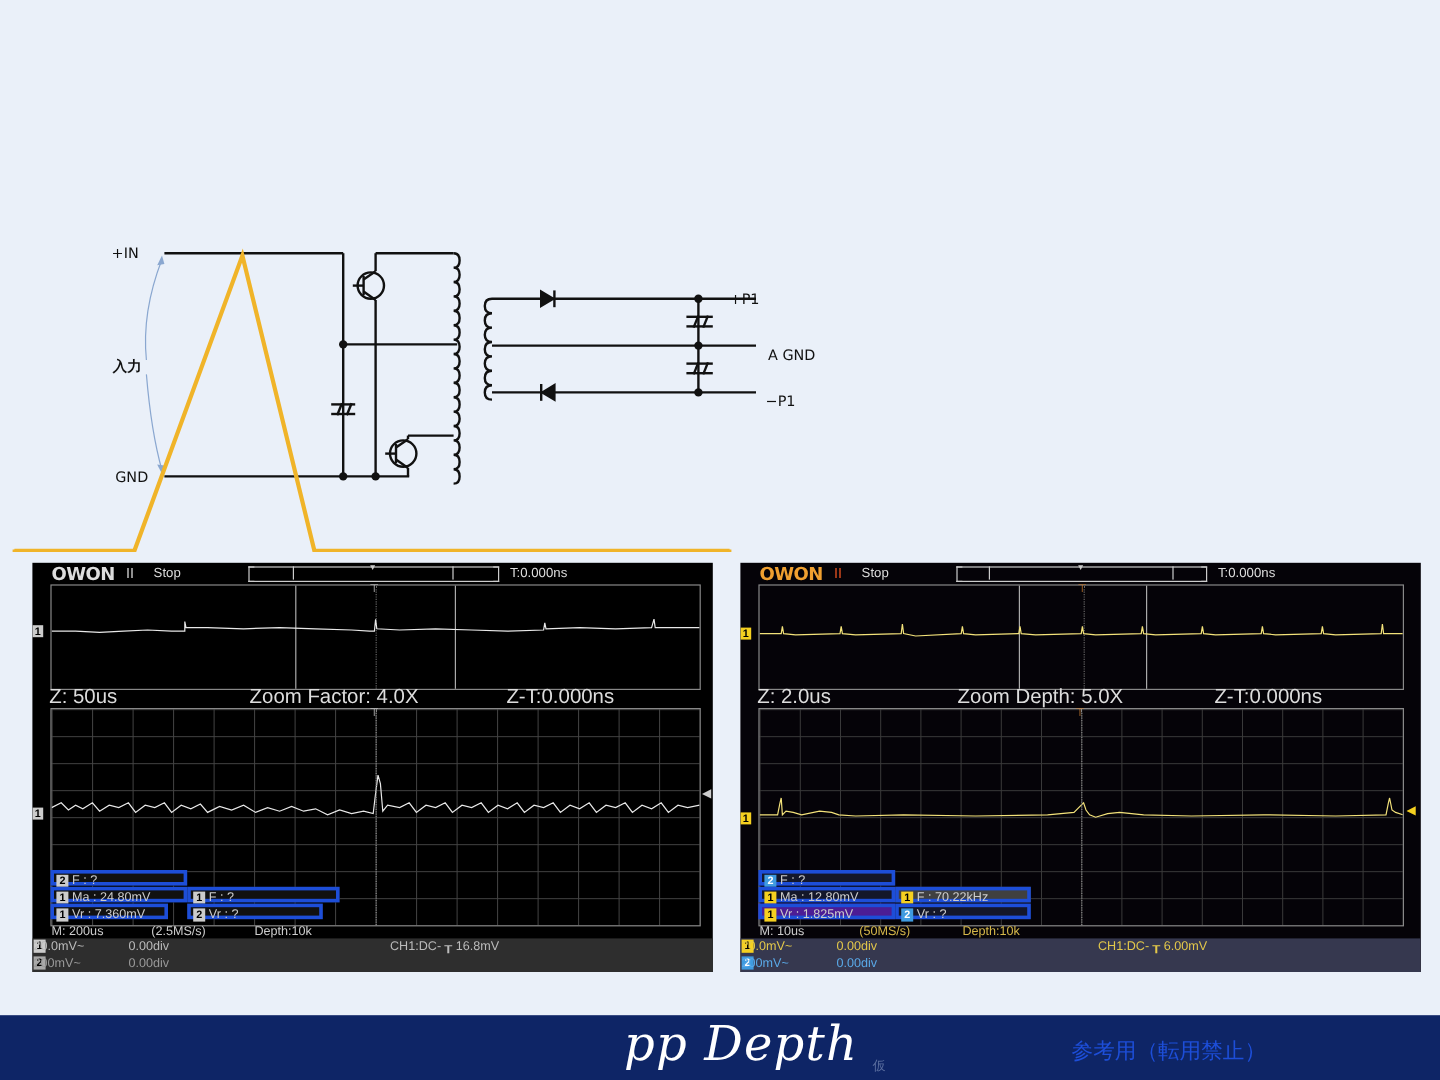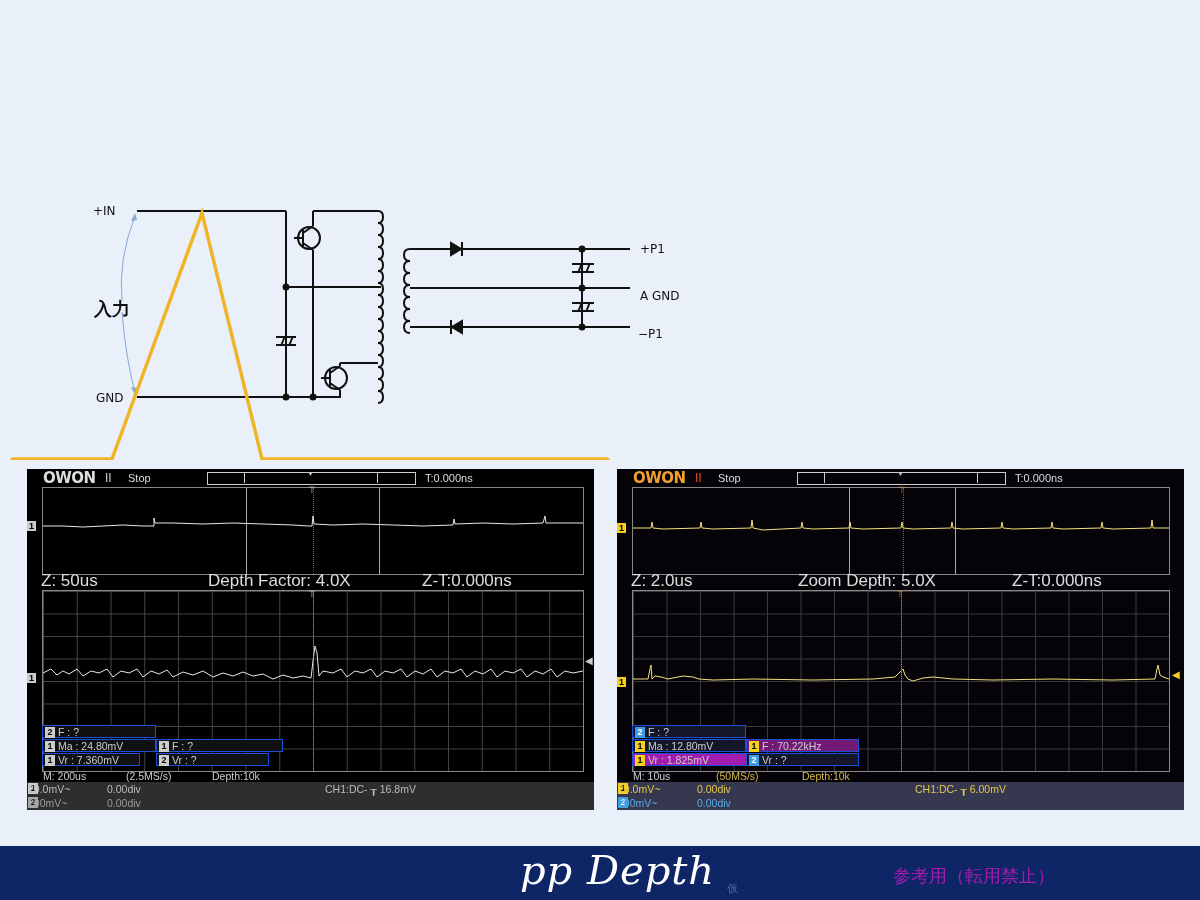--- a/index.html
+++ b/index.html
@@ -11,28 +11,28 @@
   .logo{position:absolute;left:16px;top:0px;font-family:"DejaVu Sans",sans-serif;font-weight:bold;font-size:15px;letter-spacing:-0.5px;line-height:18px;}
   .pause{position:absolute;left:78px;top:1px;font-size:12px;line-height:16px;}
   .stoptxt{position:absolute;left:101px;top:1px;font-size:11px;color:#ddd;line-height:16px;}
   .tbar-bracket{position:absolute;left:180px;top:3px;width:208px;height:11px;border:1px solid #ccc;border-right:none;border-left:none;}
   .tbar-bracket:before{content:"";position:absolute;left:0;top:-1px;width:4px;height:11px;border-left:1px solid #ccc;border-top:1px solid #ccc;border-bottom:1px solid #ccc;}
   .tbar-bracket:after{content:"";position:absolute;right:-1px;top:-1px;width:4px;height:11px;border-right:1px solid #ccc;border-top:1px solid #ccc;border-bottom:1px solid #ccc;}
   .ttime{position:absolute;left:398px;top:1px;font-size:11px;color:#ddd;line-height:16px;}
   .grid{position:absolute;border:1px solid #888;}
   .zoominfo{position:absolute;left:0;right:0;height:16px;font-size:17px;color:#ddd;line-height:16px;}
   .zoominfo span{position:absolute;top:0;}
-  .meas{position:absolute;height:13px;font-size:10.5px;color:#ccc;line-height:13px;border:1px solid #1d4ed8;background:#111;padding-left:2px;box-sizing:border-box;}
+  .meas{position:absolute;height:13px;font-size:10.5px;color:#ccc;line-height:13px;border:3px solid #1d4ed8;background:#111;padding-left:2px;box-sizing:border-box;}
   .chbadge{display:inline-block;width:10px;height:11px;line-height:11px;text-align:center;font-size:9px;font-weight:bold;margin-right:3px;color:#000;vertical-align:top;margin-top:1px;}
   .bottombar{position:absolute;left:0;right:0;font-size:10.5px;line-height:14px;}
   .bottombar span{position:absolute;}
   .footer{position:absolute;left:0;top:846px;width:1200px;height:54px;background:#0e2566;}
   .brand{position:absolute;left:520px;top:847px;font-family:"DejaVu Serif",serif;font-style:italic;font-size:40px;color:#fff;letter-spacing:1px;}
   .brand-sub{position:absolute;left:727px;top:881px;font-size:11px;color:#5a6d9e;}
-  .notice{position:absolute;left:893px;top:864px;font-size:18px;color:#a21caf;font-family:"DejaVu Sans",sans-serif;}
+  .notice{position:absolute;left:893px;top:864px;font-size:18px;color:#1d4ed8;font-family:"DejaVu Sans",sans-serif;}
   .trig{position:absolute;font-size:9px;}
 </style>
 </head>
 <body>
 
 <div>
   <svg class="abs" style="left:0;top:0" width="1200" height="460">
     <g stroke="#111" stroke-width="2" fill="none">
 
       <line x1="137" y1="211" x2="286" y2="211"></line>
@@ -102,23 +102,23 @@
     <path d="M135 216 Q118 260 122 300 M122 312 Q126 360 135 392" stroke="#8aa7d0" stroke-width="1" fill="none"></path>
     <polygon points="135,213 131,221 137,220" fill="#8aa7d0"></polygon>
     <polygon points="135,395 131,387 137,388" fill="#8aa7d0"></polygon>
 
     <polyline points="12,459 112,459 202,213 262,459 608,459" stroke="#f0b429" stroke-width="3.5" fill="none" stroke-linejoin="miter"></polyline>
     <line x1="12" y1="458" x2="12" y2="821" stroke="#f0b429" stroke-width="3"></line>
     <line x1="608" y1="458" x2="608" y2="821" stroke="#f0b429" stroke-width="3"></line>
     <line x1="11" y1="820" x2="609" y2="820" stroke="#f0b429" stroke-width="3"></line>
   </svg>
   <span class="schem-label" style="left:93px;top:204px">+IN</span>
-  <span class="schem-label" style="left:94px;top:297px;font-weight:bold;font-size:18px">入力</span>
+  <span class="schem-label" style="left:94px;top:297px;font-weight:bold;font-size:12px">入力</span>
   <span class="schem-label" style="left:96px;top:391px">GND</span>
-  <span class="schem-label" style="left:640px;top:242px">+P1</span>
+  <span class="schem-label" style="left:608px;top:242px">+P1</span>
   <span class="schem-label" style="left:640px;top:289px">A GND</span>
   <span class="schem-label" style="left:638px;top:327px">−P1</span>
 </div>
 
 <div class="scope" style="left:27px;top:469px;width:567px;height:341px">
   <div class="topbar">
     <span class="logo" style="color:#ddd">OWON</span>
     <span class="pause" style="color:#ccc">II</span>
     <span class="stoptxt">Stop</span>
     <div class="tbar-bracket">
@@ -134,21 +134,21 @@
     <div style="position:absolute;left:336px;top:0;width:1px;height:86px;background:#aaa"></div>
     <div style="position:absolute;left:270px;top:0;width:0;height:86px;border-left:1px dotted #666"></div>
     <svg width="540" height="86" style="position:absolute;left:0;top:0">
       <polyline fill="none" stroke="#e8e8e8" stroke-width="1" points="0,38 20,38 40,39 60,38 80,37 100,38 111,38 111,30 112,35 130,35 160,36 190,35 220,36 250,37 265,38 269,38 270,28 271,36 290,37 320,36 350,37 380,38 410,37 411,31 412,36 440,35 470,36 500,35 502,28 503,35 540,35"></polyline>
     </svg>
   </div>
   <span class="trig" style="left:281px;top:16px;color:#ccc">⊤</span>
   <span class="trig" style="left:0px;top:52px;background:#ccc;color:#000;padding:0 2px;font-weight:bold">1</span>
   <div class="zoominfo" style="top:104px">
     <span style="left:14px">Z: 50us</span>
-    <span style="left:181px">Depth Factor: 4.0X</span>
+    <span style="left:181px">Zoom Factor: 4.0X</span>
     <span style="left:395px">Z-T:0.000ns</span>
   </div>
 
   <div class="grid" style="left:15px;top:121px;width:540px;height:180px;background-image:linear-gradient(to right,#444 1px,transparent 1px),linear-gradient(to bottom,#444 1px,transparent 1px);background-size:33.75px 22.5px;">
     <svg width="540" height="180" style="position:absolute;left:0;top:0">
       <polyline fill="none" stroke="#e8e8e8" stroke-width="1" points="0,82 8,78 14,84 20,80 26,83 34,78 40,85 48,80 56,82 64,78 70,86 78,80 86,82 94,78 100,86 108,80 116,83 124,79 130,86 140,81 150,84 160,80 170,86 180,82 190,85 200,81 210,85 220,83 230,88 240,84 250,87 260,85 268,87 270,70 272,55 274,62 276,85 280,80 290,82 298,78 304,86 312,80 320,82 328,78 334,86 342,80 350,82 358,78 364,86 372,80 380,83 388,78 394,86 402,80 410,82 418,78 424,86 432,80 440,83 448,78 454,86 462,80 470,82 478,78 484,86 492,80 500,83 508,78 514,86 522,80 530,82 540,80"></polyline>
     </svg>
     <div style="position:absolute;left:270px;top:0;height:180px;border-left:1px dotted #888"></div>
   </div>
   <span class="trig" style="left:281px;top:120px;color:#ccc">⊤</span>
@@ -212,22 +212,22 @@
     <svg width="536" height="180" style="position:absolute;left:0;top:0">
       <polyline fill="none" stroke="#f3e27a" stroke-width="1" points="0,88 15,88 17,78 18,74 19,88 22,85 28,86 35,88 50,85 60,86 66,88 80,89 120,88 180,89 240,88 262,86 268,80 270,78 272,84 275,88 280,90 290,87 300,86 320,88 360,89 420,88 480,89 522,88 524,78 525,74 527,84 530,86 536,88"></polyline>
     </svg>
     <div style="position:absolute;left:268px;top:0;height:180px;border-left:1px dotted #888"></div>
   </div>
   <span class="trig" style="left:279px;top:120px;color:#d08030">⊤</span>
   <span class="trig" style="left:0px;top:208px;background:#f5d020;color:#000;padding:0 2px;font-weight:bold">1</span>
   <span class="trig" style="left:555px;top:200px;color:#f5d020;font-size:10px">◀</span>
   <div class="meas" style="left:15px;top:256px;width:114px;background:#14172a"><span class="chbadge" style="background:#3f9be0;color:#fff">2</span><span>F :    ?</span></div>
   <div class="meas" style="left:15px;top:270px;width:114px;background:#14172a"><span class="chbadge" style="background:#f5d020">1</span><span>Ma : 12.80mV</span></div>
-  <div class="meas" style="left:129px;top:270px;width:113px;background:#701a75"><span class="chbadge" style="background:#f5d020">1</span><span>F : 70.22kHz</span></div>
-  <div class="meas" style="left:15px;top:284px;width:114px;background:#a21caf"><span class="chbadge" style="background:#f5d020">1</span><span>Vr : 1.825mV</span></div>
+  <div class="meas" style="left:129px;top:270px;width:113px;background:#404040"><span class="chbadge" style="background:#f5d020">1</span><span>F : 70.22kHz</span></div>
+  <div class="meas" style="left:15px;top:284px;width:114px;background:#4c1d95"><span class="chbadge" style="background:#f5d020">1</span><span>Vr : 1.825mV</span></div>
   <div class="meas" style="left:129px;top:284px;width:113px;background:#14172a"><span class="chbadge" style="background:#3f9be0;color:#fff">2</span><span>Vr :    ?</span></div>
   <div class="bottombar" style="top:300px;height:14px;color:#d6b84a">
     <span style="left:16px;color:#ccc">M: 10us</span>
     <span style="left:99px">(50MS/s)</span>
     <span style="left:185px">Depth:10k</span>
   </div>
   <div class="bottombar" style="top:313px;height:28px;background:#36384f;color:#e3c84a">
     <span style="left:1px;top:0">
         <span class="chbadge" style="background:#f5d020;margin-right:1px">1</span>
         <span>20.0mV~</span>

